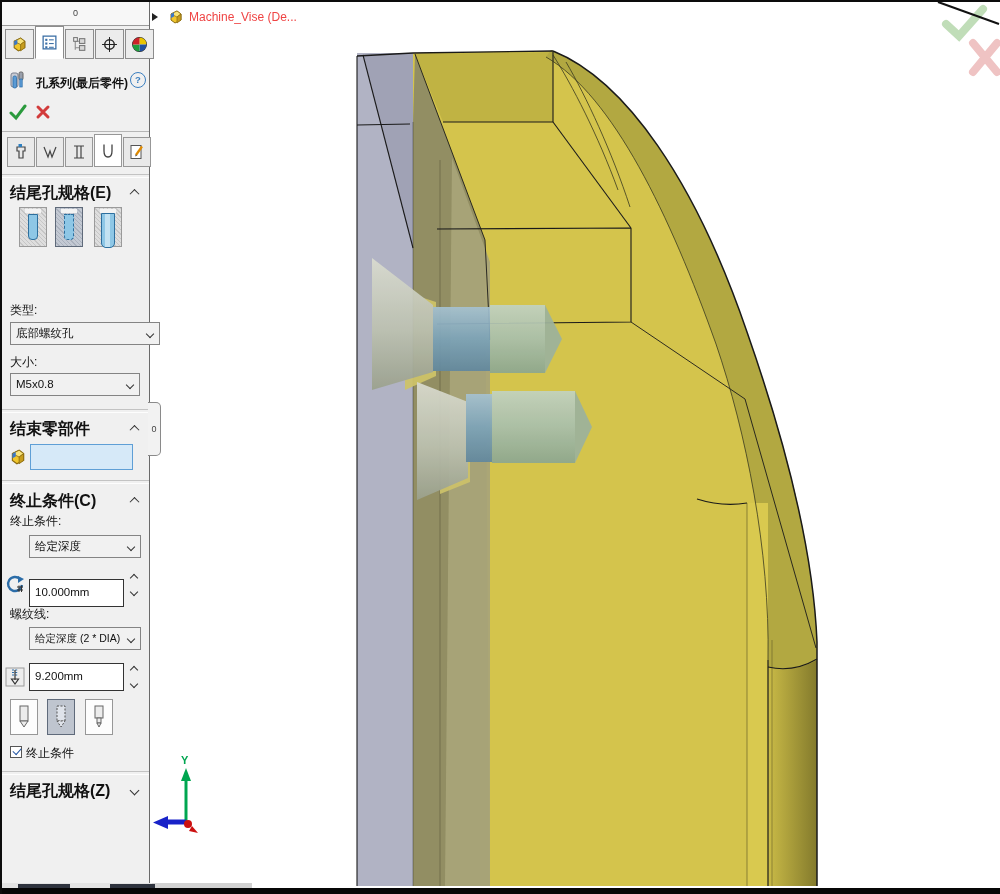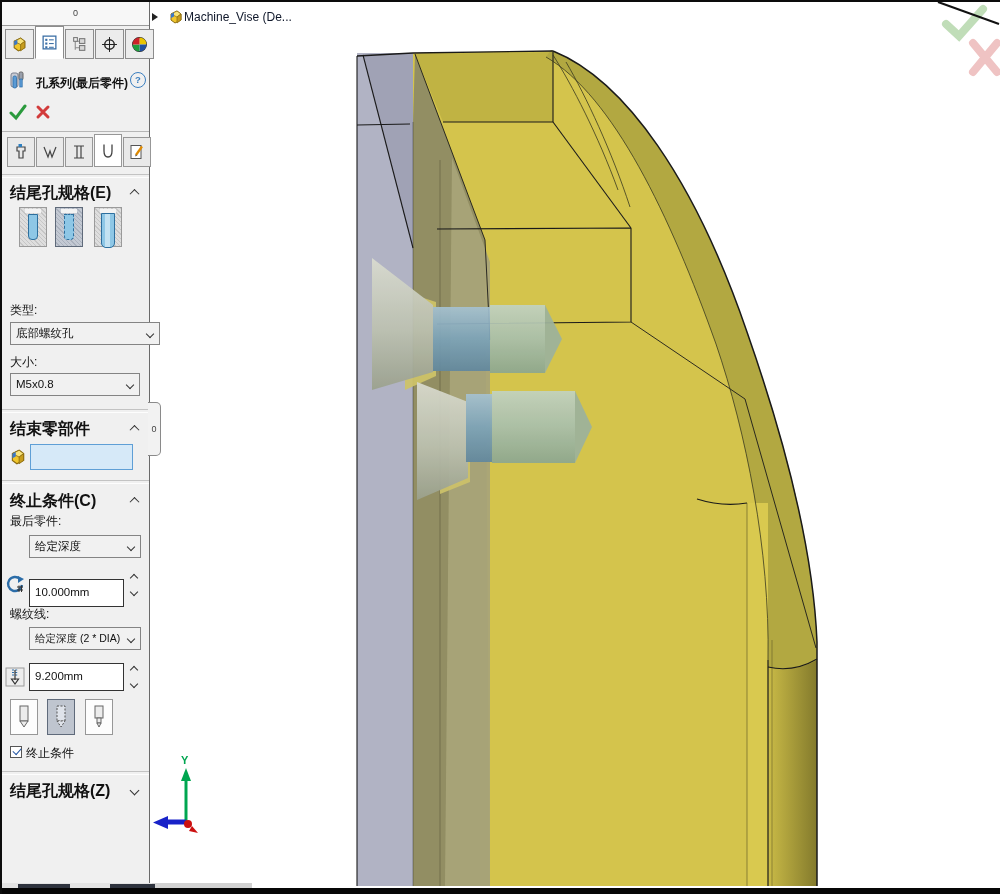--- a/index.html
+++ b/index.html
@@ -58,21 +58,21 @@
   #hscroll-ext{left:152px;top:883px;width:100px;height:5px;background:#d2d2d2;}
   .hthumb{top:883.5px;height:4px;background:#2e333e;}
   #status-bar{left:0;top:888px;width:1000px;height:6px;background:#060606;}
   
   #flyout-tab{left:148px;top:402px;width:12px;height:52px;background:#f2f2f2;border:1px solid #8a8a8a;border-left:none;
       border-radius:0 5px 5px 0;font-size:9px;color:#444;text-align:center;line-height:52px;}
   
   #gfx{left:150px;top:0;width:850px;height:888px;}
   #breadcrumb{left:152px;top:8px;height:18px;display:flex;align-items:center;}
   #bc-arrow{width:0;height:0;border-left:6px solid #222;border-top:4px solid transparent;border-bottom:4px solid transparent;margin-right:10px;}
-  #bc-text{font-size:12px;color:#0f172a;white-space:nowrap;}
+  #bc-text{font-size:12px;color:#ef4444;margin-left:5px;white-space:nowrap;}
   svg text{font-family:"Liberation Sans","DejaVu Sans",sans-serif;}
 </style>
 </head>
 <body>
 
 <div id="app">
 
   <svg id="gfx" class="abs" viewBox="150 0 850 888" width="850" height="888" xmlns="http://www.w3.org/2000/svg">
     <defs>
       <linearGradient id="gEdge" x1="0" y1="0" x2="1" y2="0">
@@ -346,21 +346,21 @@
 
     <div class="abs groove" style="top:478px"></div>
 
     <div class="abs sech" style="top:489px">
       <span>终止条件(C)</span>
       <span class="chevbox">
           <span class="chev up"></span>
         </span>
     </div>
 
-    <div class="abs lbl" style="top:511px">最后零件:</div>
+    <div class="abs lbl" style="top:511px">终止条件:</div>
     <div class="abs dd" style="left:27px;top:533px;width:112px">
       <span>给定深度</span>
       <span class="dchev"></span>
     </div>
 
     <div class="abs" style="left:0;top:569px;width:147px;height:30px">
       <svg class="abs" style="left:4px;top:4px" width="20" height="20" viewBox="0 0 20 20">
         <path d="M14,4 A7,7 0 1 0 16,10" fill="none" stroke="#2c6da8" stroke-width="2.4"></path>
         <polygon points="12,1 18,4 12,8" fill="#2c6da8"></polygon>
         <path d="M11,12 h6 M11,15 h6 M13,10.5 v6.5 M15.5,10.5 v6.5" stroke="#333" stroke-width="1"></path>

